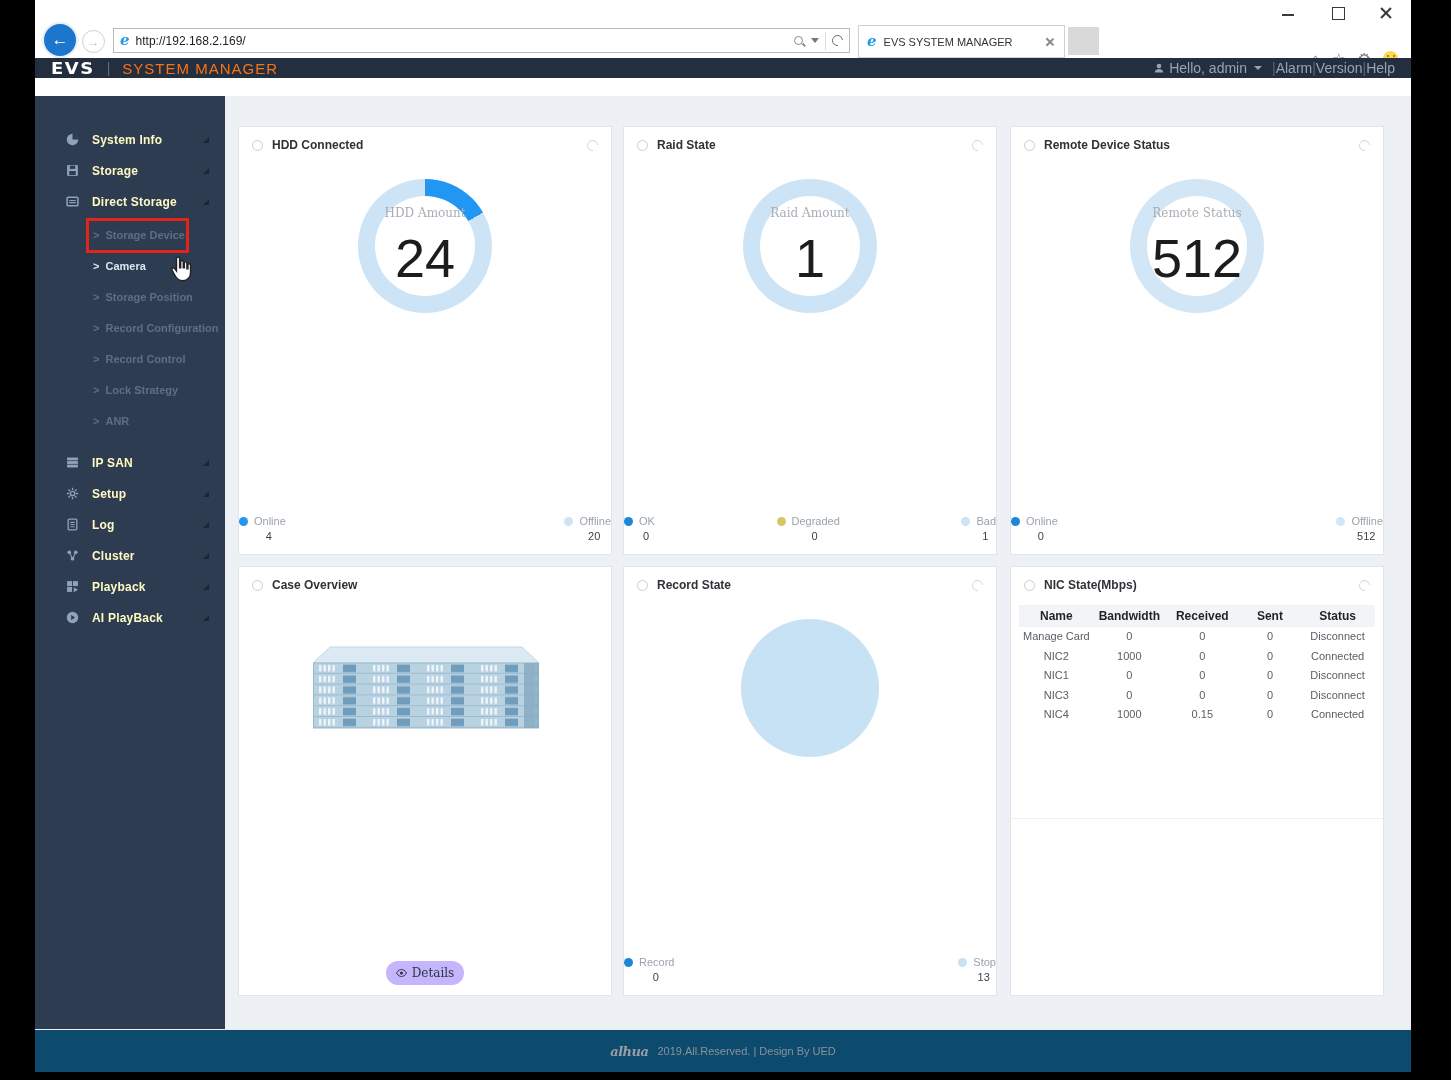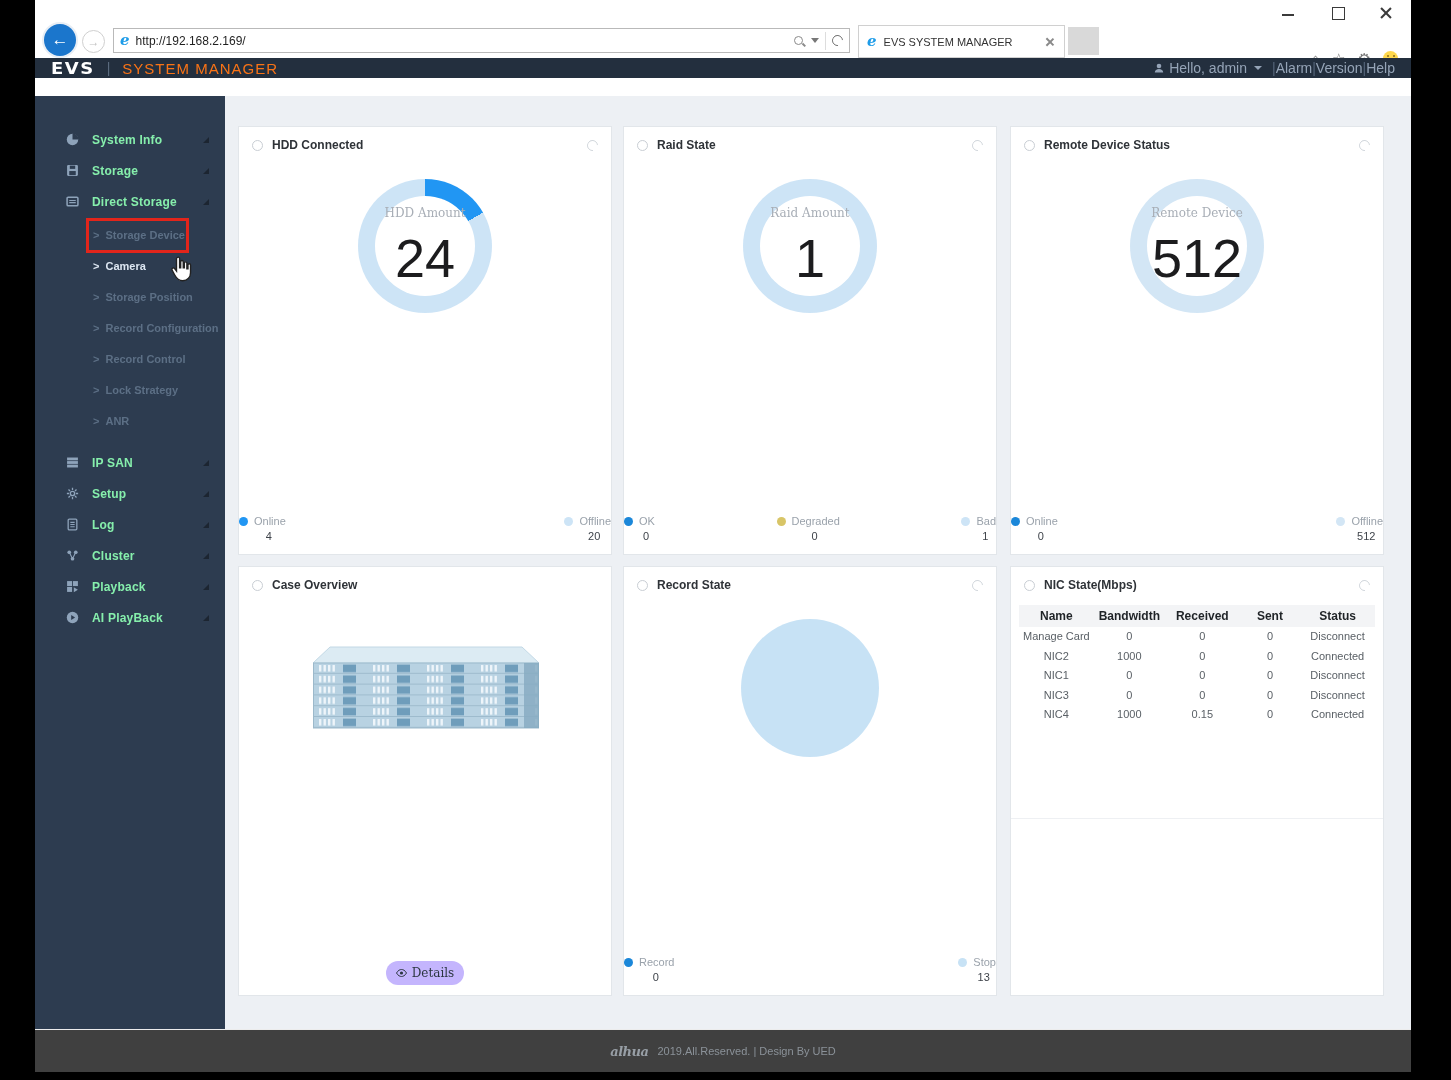--- a/index.html
+++ b/index.html
@@ -53,21 +53,21 @@
   .app-title{color:#f97316;font-size:15px;letter-spacing:1px;}
   .header-right{margin-left:auto;display:flex;align-items:center;gap:10px;font-size:14px;color:#95a4b7;}
   .hlink{cursor:pointer;} .hsep{color:#55657a;}
   .user-caret{width:0;height:0;border-left:4px solid transparent;border-right:4px solid transparent;border-top:4px solid #95a4b7;margin-left:2px;}
   .user-chunk{display:flex;align-items:center;gap:5px;cursor:pointer;}
 
   
   .sidebar{position:absolute;left:0;top:96px;width:190px;bottom:42px;background:#2d3c50;padding-top:28px;box-sizing:border-box;}
   .side-item{height:31px;display:flex;align-items:center;padding:0 16px 0 30px;cursor:pointer;}
   .side-icon{width:14px;height:14px;margin-right:13px;display:flex;align-items:center;justify-content:center;}
-  .side-label{flex:1;color:#86efac;font-size:12px;font-weight:bold;letter-spacing:.2px;}
+  .side-label{flex:1;color:#fef9c3;font-size:12px;font-weight:bold;letter-spacing:.2px;}
   .side-caret{width:0;height:0;border-left:6px solid transparent;border-bottom:6px solid #1c2531;}
   .side-sub{padding:2px 0;}
   .sub-item{height:31px;display:flex;align-items:center;padding-left:58px;color:#5c6f85;font-size:11px;font-weight:bold;cursor:pointer;}
   .sub-item.active{color:#dde7f2;}
   .sub-arrow{margin-right:6px;}
   .red-box{position:absolute;left:51px;top:218px;width:97px;height:29px;border:3px solid #e2251b;z-index:6;pointer-events:none;}
   .cursor{position:absolute;left:133px;top:255px;z-index:7;pointer-events:none;}
 
   
   .main{position:absolute;left:190px;top:96px;right:0;bottom:42px;background:#edf0f4;}
@@ -98,21 +98,21 @@
                background:#c4b5fd;display:flex;align-items:center;justify-content:center;gap:5px;
                font-family:"DejaVu Serif",serif;font-size:12px;color:#2b3640;cursor:pointer;}
 
   .nic-table{position:absolute;left:8px;right:8px;top:38px;}
   .nic-row{display:grid;grid-template-columns:21% 20% 21% 17% 21%;}
   .nic-head{background:#f3f4f6;height:22px;align-items:center;}
   .nic-hcell{font-size:12px;font-weight:bold;color:#1f2327;text-align:center;line-height:22px;}
   .nic-cell{font-size:11px;color:#5a6066;text-align:center;height:19.5px;line-height:19.5px;}
   .nic-divider{position:absolute;left:0;right:0;top:251px;border-top:1px solid #eef0f3;}
 
-  .footer{position:absolute;left:0;right:0;bottom:0;height:42px;background:#404040;border-top:1px solid #ececec;
+  .footer{position:absolute;left:0;right:0;bottom:0;height:42px;background:#0c4a6e;border-top:1px solid #ececec;
           display:flex;align-items:center;justify-content:center;gap:9px;}
   .footer-logo{font-style:italic;font-weight:bold;color:#989fa6;font-size:13px;letter-spacing:-.5px;font-family:"DejaVu Serif",serif;}
   .footer-text{font-size:11px;color:#8b9299;}
 </style>
 </head>
 <body>
 
 <div class="stage">
   <div class="window">
 
@@ -373,21 +373,21 @@
       </div>
 
       <div class="panel p3">
         <div class="panel-head">
           <span class="hcircle"></span>
           <span class="panel-title">Remote Device Status</span>
           <span class="refresh"></span>
         </div>
         <div class="donut" style="background: conic-gradient(rgb(27, 135, 217) 0deg, rgb(27, 135, 217) 0deg, rgb(211, 230, 245) 0deg, rgb(211, 230, 245) 360deg);">
           <div class="donut-hole">
-            <div class="center-label">Remote Device</div>
+            <div class="center-label">Remote Status</div>
             <div class="center-value">512</div>
           </div>
         </div>
         <div class="legend legend-wide">
             <div class="lg-item">
               <div class="lg-top">
                 <span class="lg-dot" style="background:#1b87d9"></span>
                 <span class="lg-label">Online</span>
               </div>
               <div class="lg-val">0</div>

